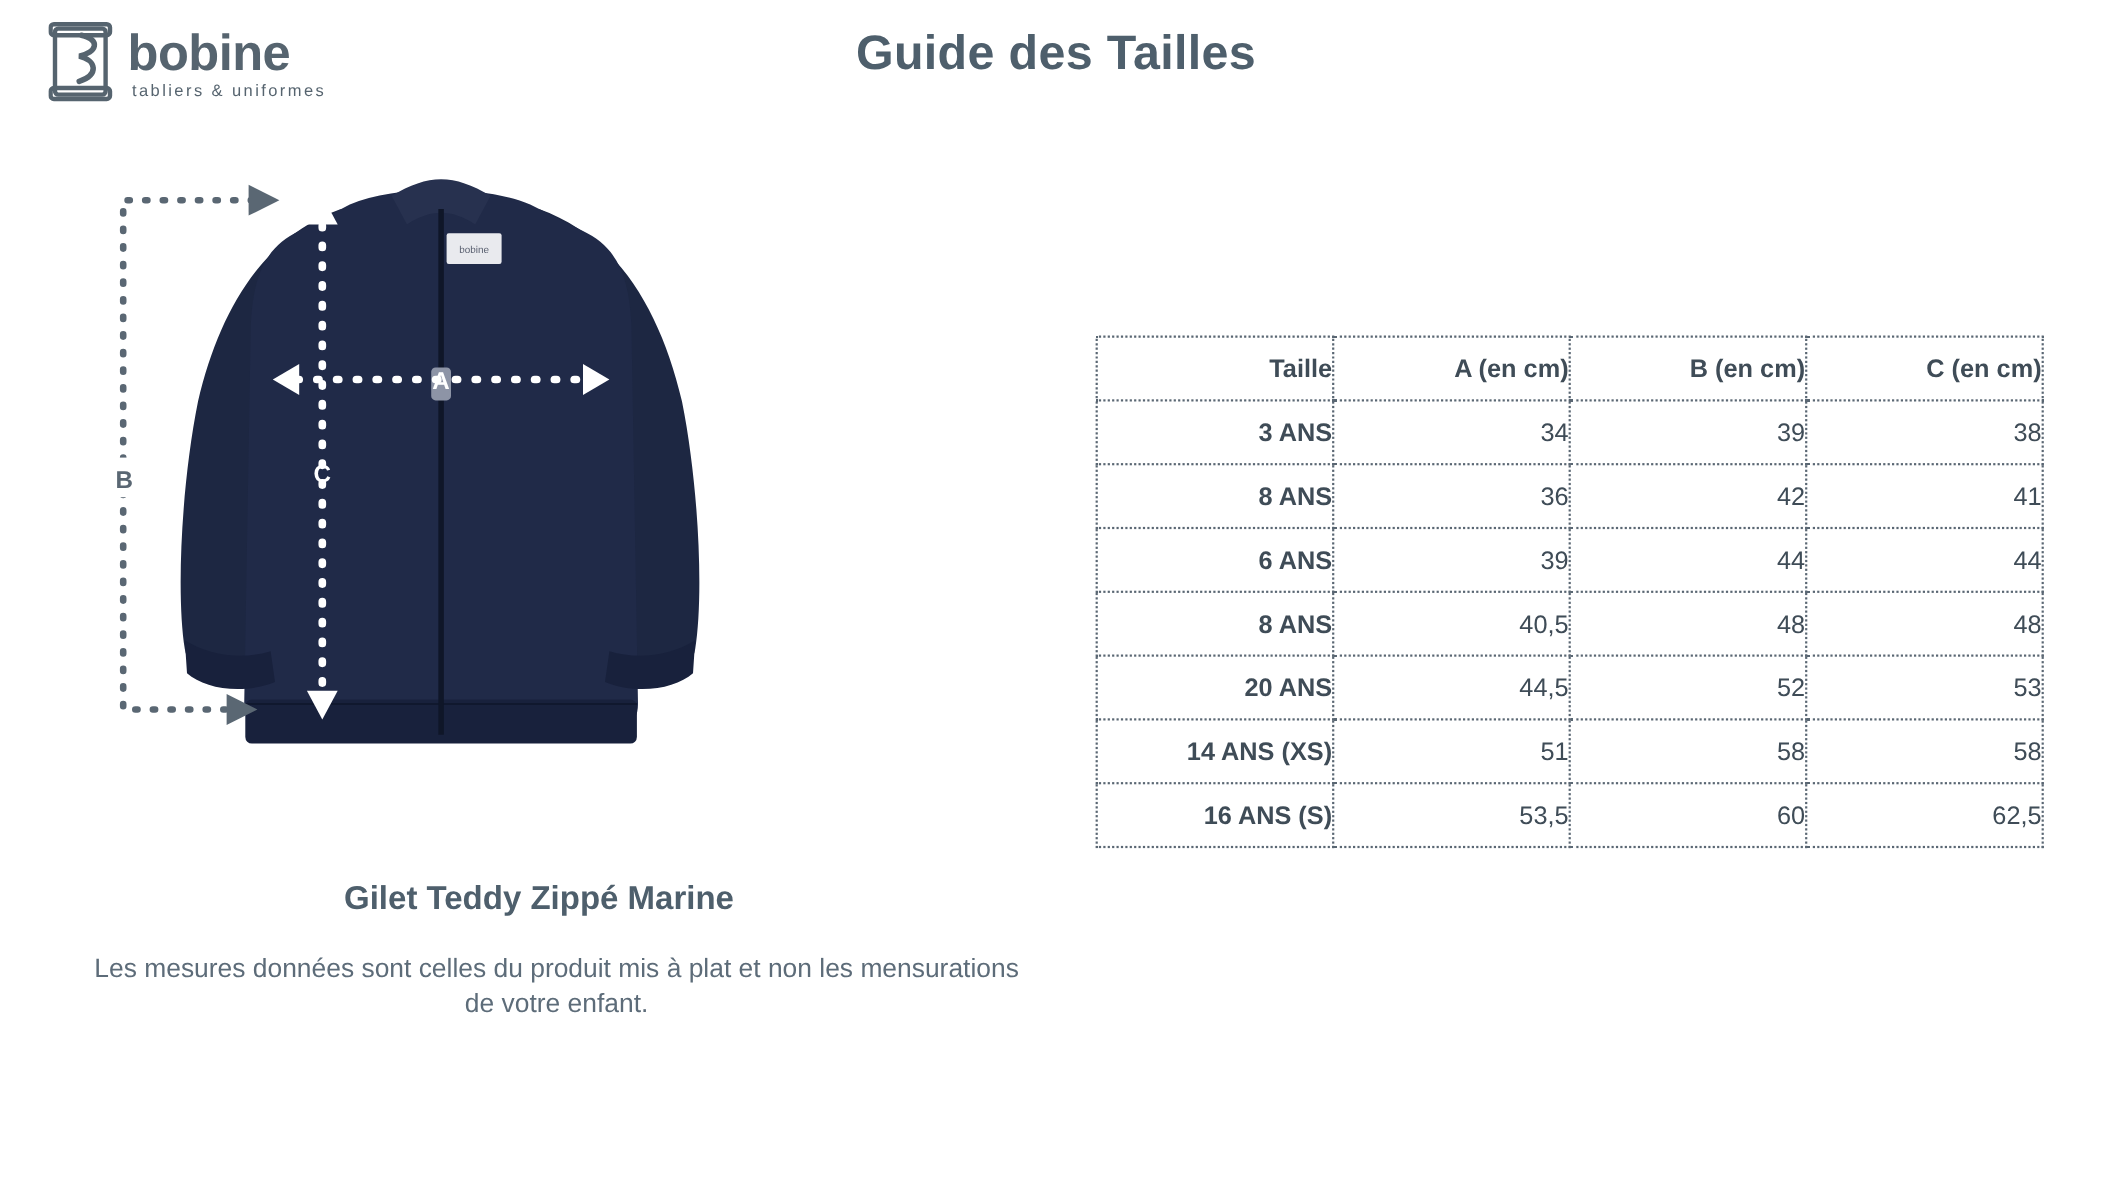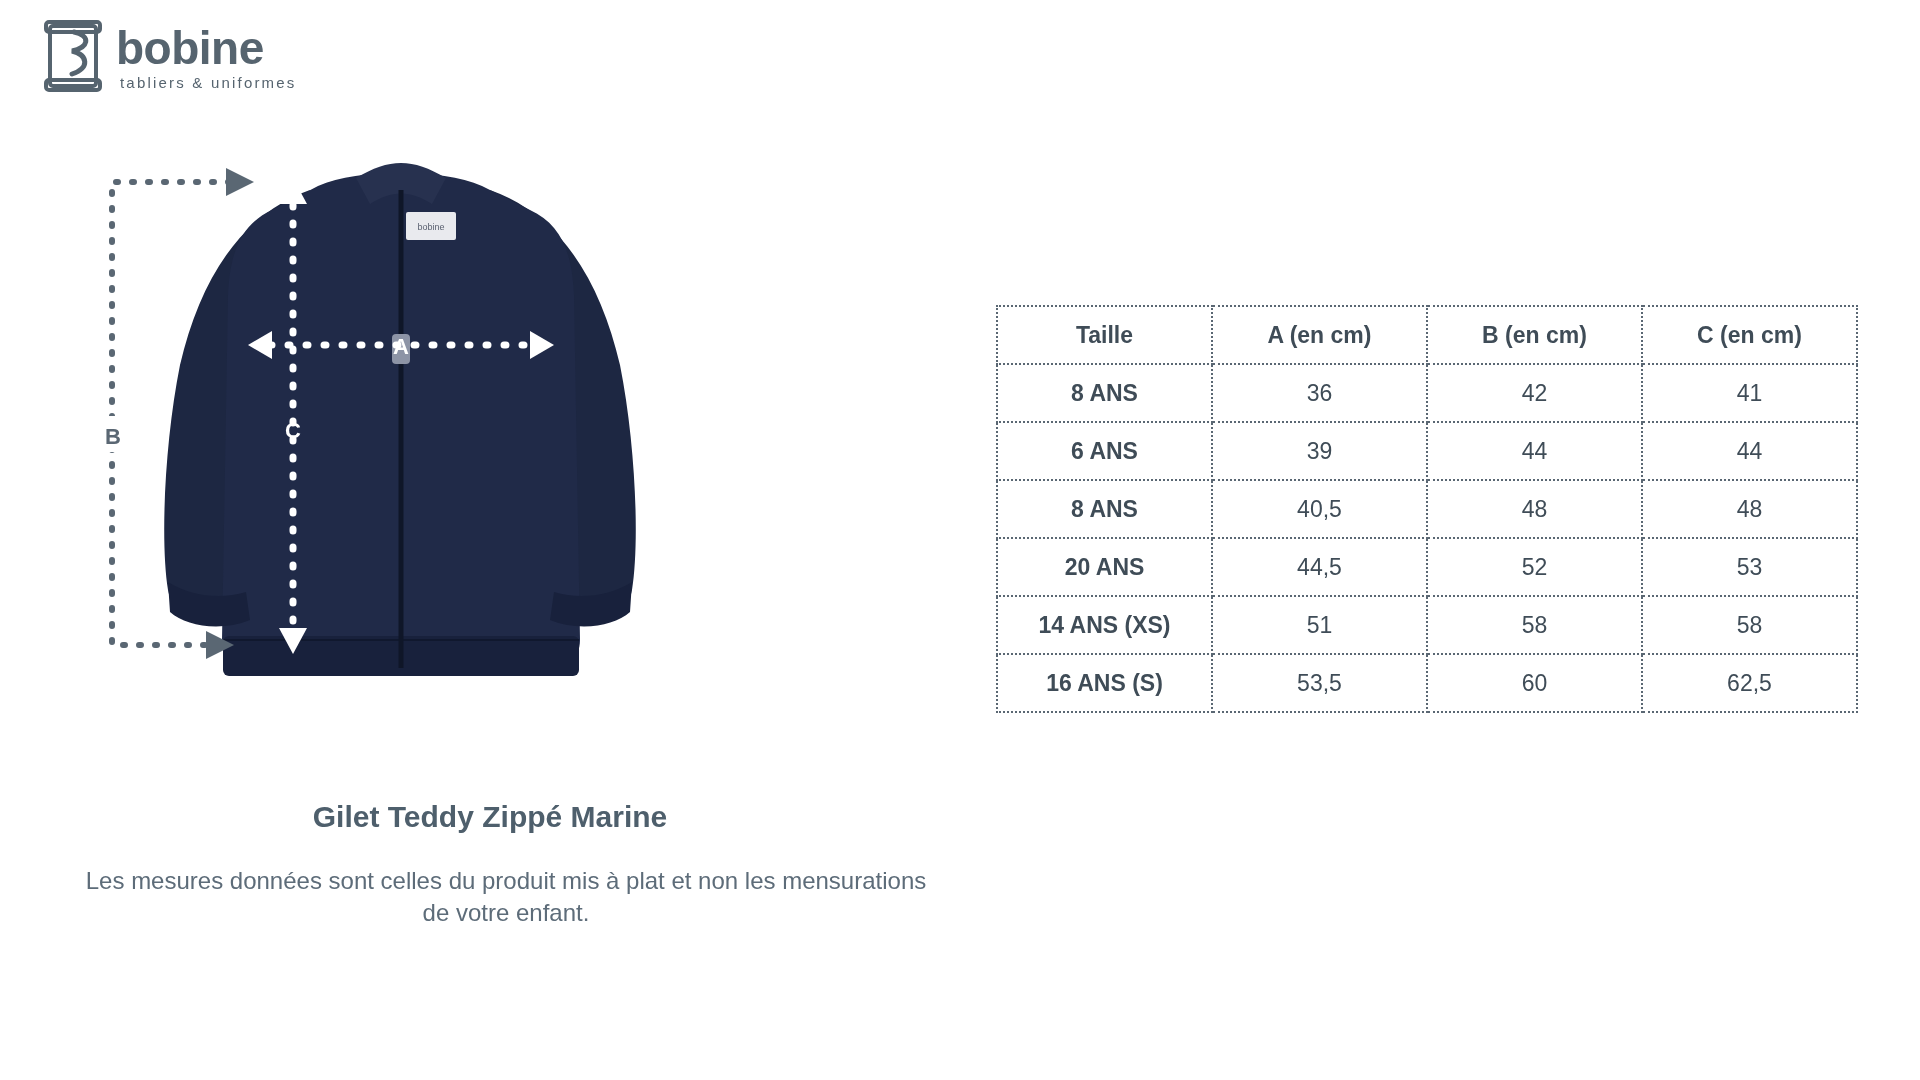--- a/index.html
+++ b/index.html
@@ -58,21 +58,21 @@
   .table-wrap {
     position: absolute; left: 996px; top: 305px;
     width: 862px;
   }
   table {
     border-collapse: collapse; width: 100%;
     table-layout: fixed;
   }
   th, td {
     border: 2px dotted #5a6773;
-    text-align: center;
+    text-align: right;
     height: 58px;
     font-size: 23px;
     color: #3f4c57;
   }
   th { font-weight: 700; font-size: 23px; }
   td.size-cell { font-weight: 700; }
   td.val { font-weight: 400; }
 </style>
 </head>
 <body>
@@ -87,20 +87,21 @@
         <rect x="2" y="62" width="54" height="10" rx="3" fill="none" stroke="#56646f" stroke-width="4"></rect>
         <path d="M30 14 C48 18 44 30 28 33 C44 37 46 50 28 56" fill="none" stroke="#56646f" stroke-width="5" stroke-linecap="round"></path>
       </svg>
     </span>
     <span class="logo-text">
       <span class="logo-word">bobine</span>
       <span class="logo-sub">tabliers &amp; uniformes</span>
     </span>
   </div>
 
+  <div class="title">Guide des Tailles</div>
 
   <div class="illus">
     <svg viewBox="0 0 860 660" width="860" height="660">
 
       <g>
 
         <path d="M250 70 C180 95 140 160 120 245 C105 320 100 420 108 470 C112 495 150 508 176 498 C190 492 196 470 196 440 L200 210 Z" fill="#1d2742"></path>
 
         <path d="M430 70 C500 95 540 160 560 245 C575 320 580 420 572 470 C568 495 530 508 504 498 C490 492 484 470 484 440 L480 210 Z" fill="#1d2742"></path>
 
@@ -153,20 +154,26 @@
       <thead>
         <tr>
           <th>Taille</th>
           <th>A (en cm)</th>
           <th>B (en cm)</th>
           <th>C (en cm)</th>
         </tr>
       </thead>
       <tbody>
         <tr>
+          <td class="size-cell">3 ANS</td>
+          <td class="val">34</td>
+          <td class="val">39</td>
+          <td class="val">38</td>
+        </tr>
+        <tr>
           <td class="size-cell">8 ANS</td>
           <td class="val">36</td>
           <td class="val">42</td>
           <td class="val">41</td>
         </tr>
         <tr>
           <td class="size-cell">6 ANS</td>
           <td class="val">39</td>
           <td class="val">44</td>
           <td class="val">44</td>

